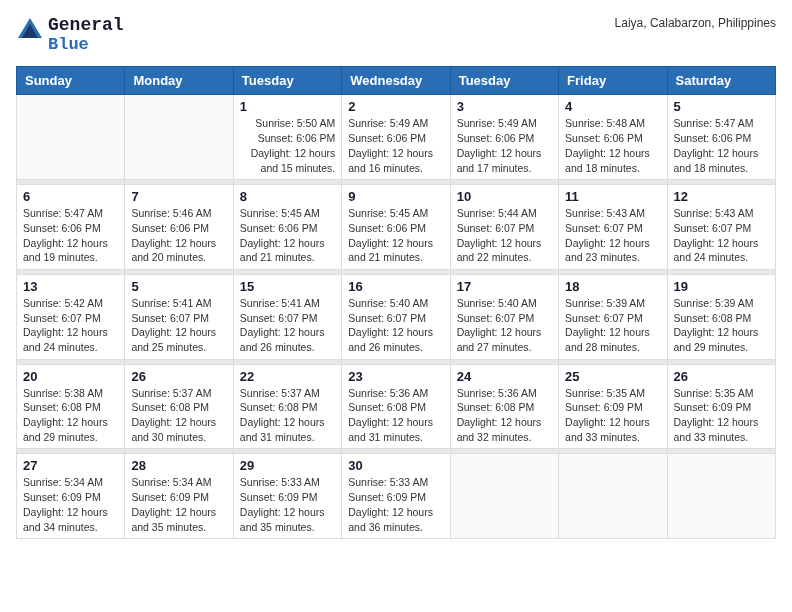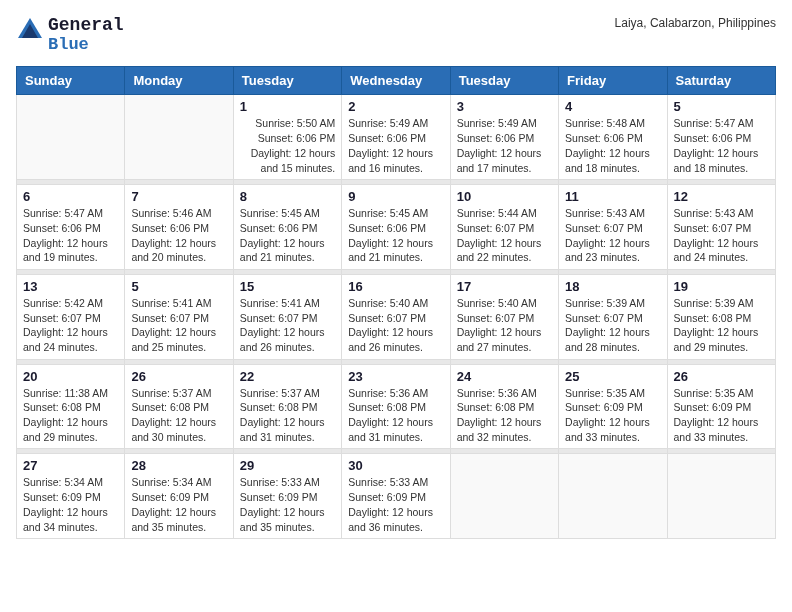--- a/index.html
+++ b/index.html
@@ -290,21 +290,21 @@
         <td style="background: rgb(232, 232, 232); height: 5px; padding: 0px;"></td>
         <td style="background: rgb(232, 232, 232); height: 5px; padding: 0px;"></td>
         <td style="background: rgb(232, 232, 232); height: 5px; padding: 0px;"></td>
         <td style="background: rgb(232, 232, 232); height: 5px; padding: 0px;"></td>
         <td style="background: rgb(232, 232, 232); height: 5px; padding: 0px;"></td>
         <td style="background: rgb(232, 232, 232); height: 5px; padding: 0px;"></td>
       </tr>
       <tr>
         <td>
           <div class="day-number">20</div>
-          <div class="day-info" style="white-space: pre-line;">Sunrise: 11:38 AM
+          <div class="day-info" style="white-space: pre-line;">Sunrise: 5:38 AM
 Sunset: 6:08 PM
 Daylight: 12 hours
 and 29 minutes.</div>
         </td>
         <td>
           <div class="day-number">26</div>
           <div class="day-info" style="white-space: pre-line;">Sunrise: 5:37 AM
 Sunset: 6:08 PM
 Daylight: 12 hours
 and 30 minutes.</div>

